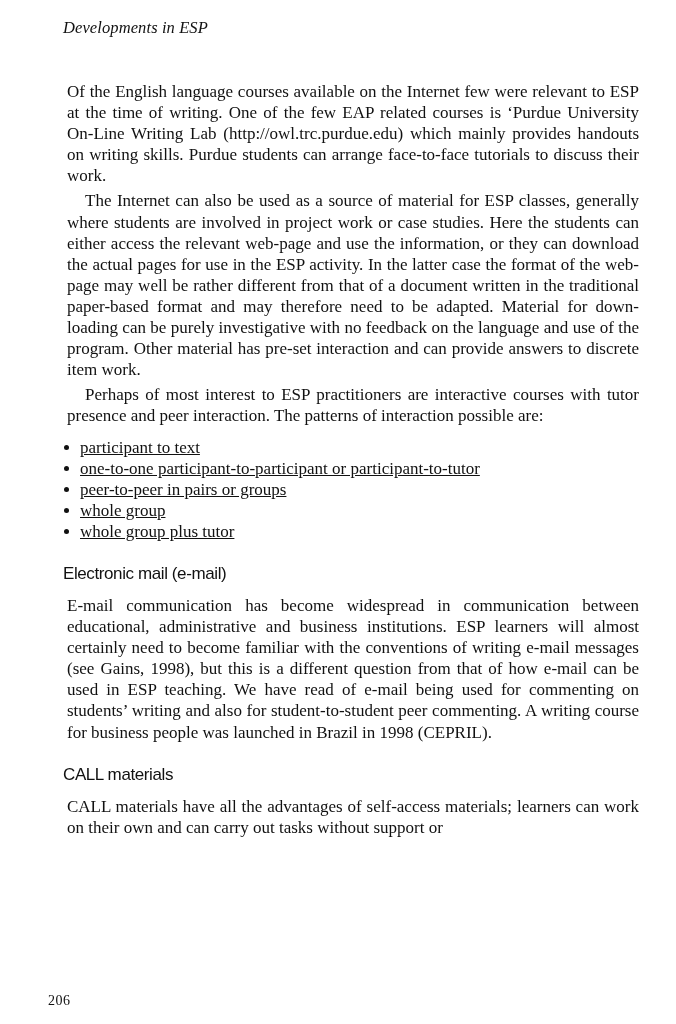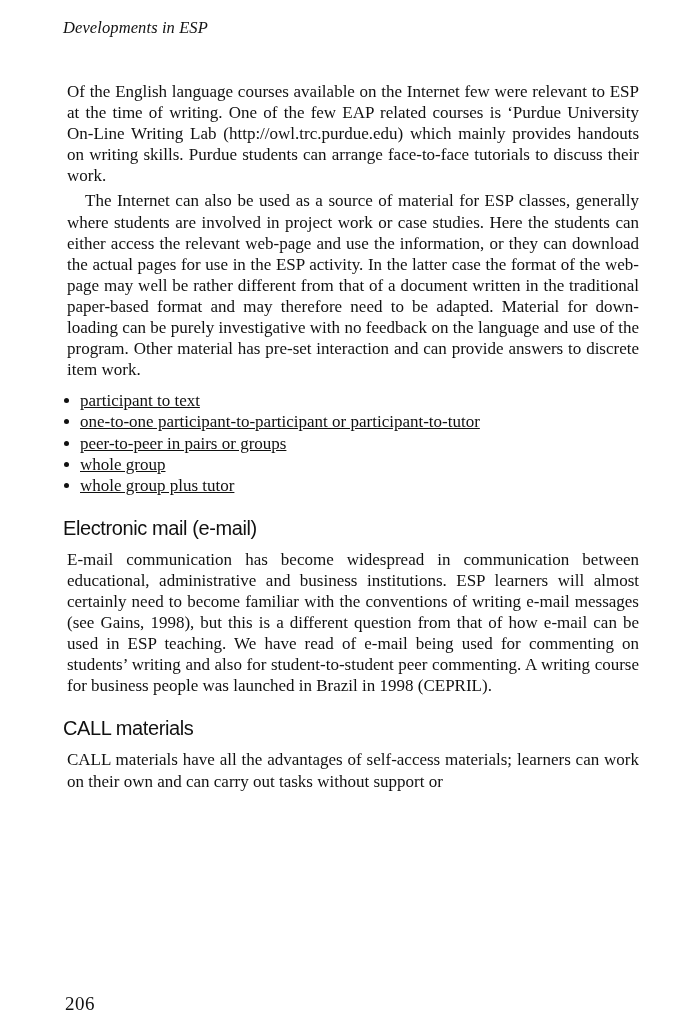--- a/index.html
+++ b/index.html
@@ -19,36 +19,37 @@
     p { margin: 4px; text-align: justify; }
     p.indent { text-indent: 18px; }
     ul.bullets { list-style: none; margin: 10px 0 9px 0; padding: 0; }
     ul.bullets li { position: relative; padding-left: 17px; line-height: 21.1px; text-decoration: underline; }
     ul.bullets li .bullet {
       position: absolute; left: 1px; top: 8px; width: 5px; height: 5px;
       border-radius: 50%; background: #111111;
     }
     h3.section {
       font-family: "Liberation Sans", "DejaVu Sans", sans-serif;
-      font-weight: normal; font-size: 20px; letter-spacing: -0.4px;
+      font-weight: normal; font-size: 17px; letter-spacing: -0.4px;
       margin: 22px 0 11px 0; line-height: 20px;
     }
     .folio {
-      position: absolute; left: 65px; top: 993px;
-      font-size: 19px; letter-spacing: 0.5px;
+      position: absolute; left: 48px; top: 993px;
+      font-size: 14px; letter-spacing: 0.5px;
     }
   </style>
 </head>
 <body>
 
 <div class="running-head">Developments in ESP</div>
 
 <div class="body-text">
   <p>Of the English language courses available on the Internet few were relevant to ESP at the time of writing. One of the few EAP related courses is ‘Purdue University On-Line Writing Lab (http://owl.trc.purdue.edu) which mainly provides handouts on writing skills. Purdue students can arrange face-to-face tutorials to discuss their work.</p>
   <p class="indent">The Internet can also be used as a source of material for ESP classes, generally where students are involved in project work or case studies. Here the students can either access the relevant web-page and use the information, or they can download the actual pages for use in the ESP activity. In the latter case the format of the web-page may well be rather different from that of a document written in the traditional paper-based format and may therefore need to be adapted. Material for down­loading can be purely investigative with no feedback on the language and use of the program. Other material has pre-set interaction and can provide answers to discrete item work.</p>
+  <p class="indent">Perhaps of most interest to ESP practitioners are interactive courses with tutor presence and peer interaction. The patterns of interaction possible are:</p>
 
   <ul class="bullets">
     <li><span class="bullet"></span><span>participant to text</span></li>
     <li><span class="bullet"></span><span>one-to-one participant-to-participant or participant-to-tutor</span></li>
     <li><span class="bullet"></span><span>peer-to-peer in pairs or groups</span></li>
     <li><span class="bullet"></span><span>whole group</span></li>
     <li><span class="bullet"></span><span>whole group plus tutor</span></li>
   </ul>
 
 

